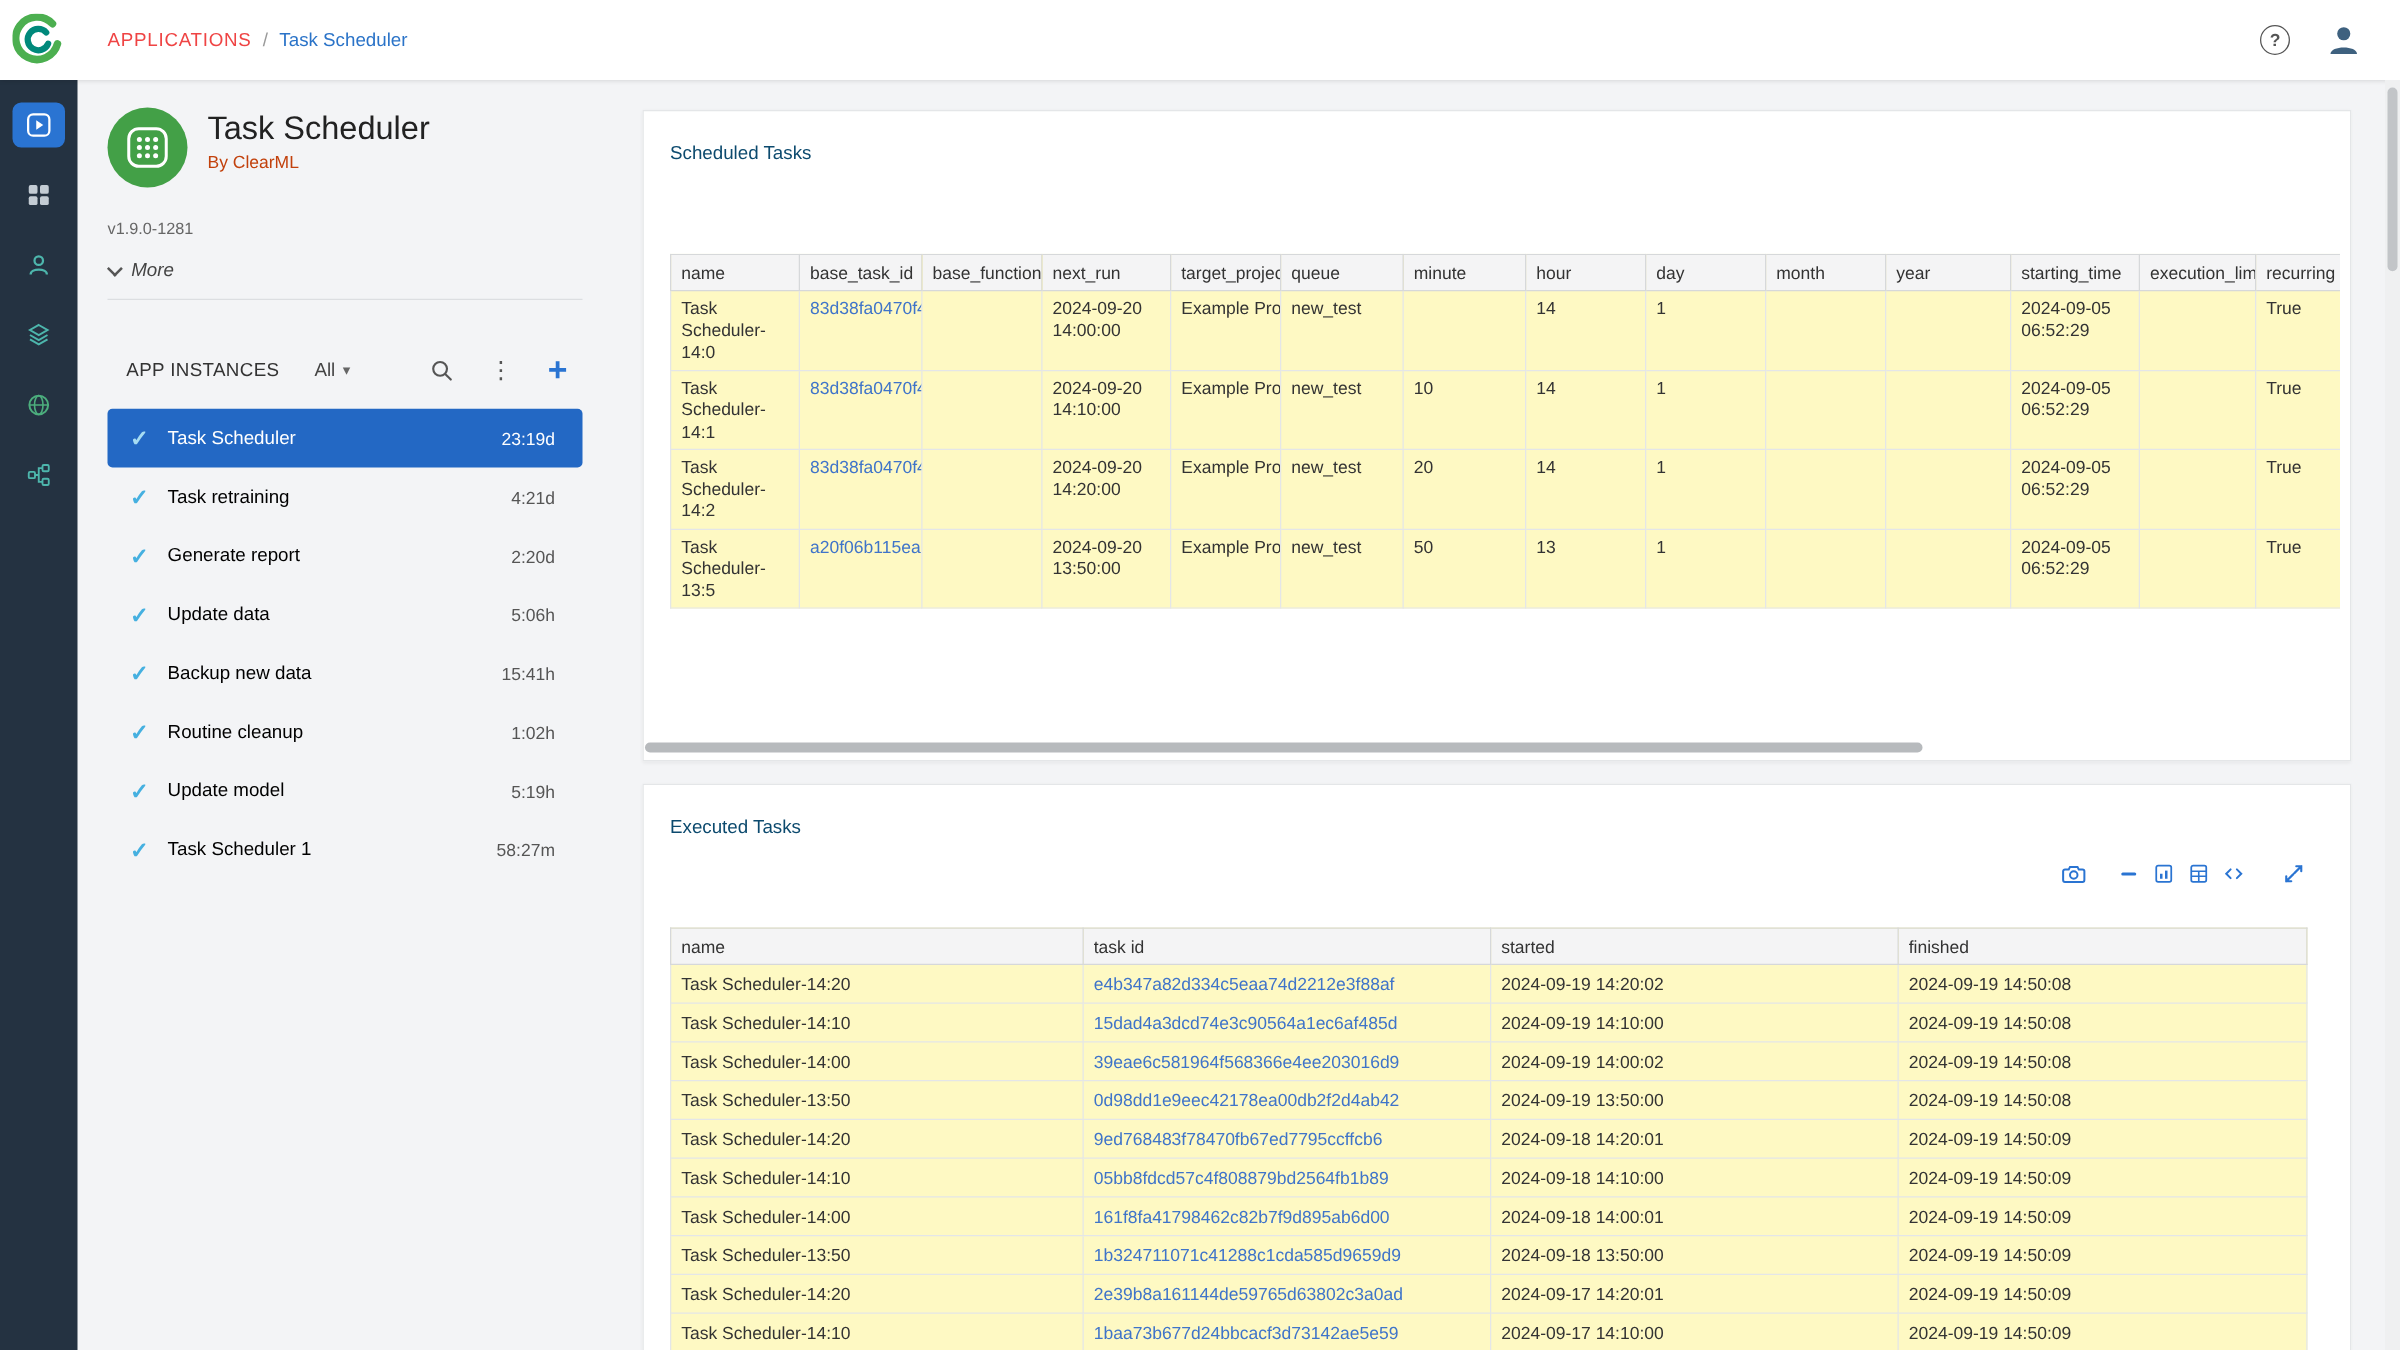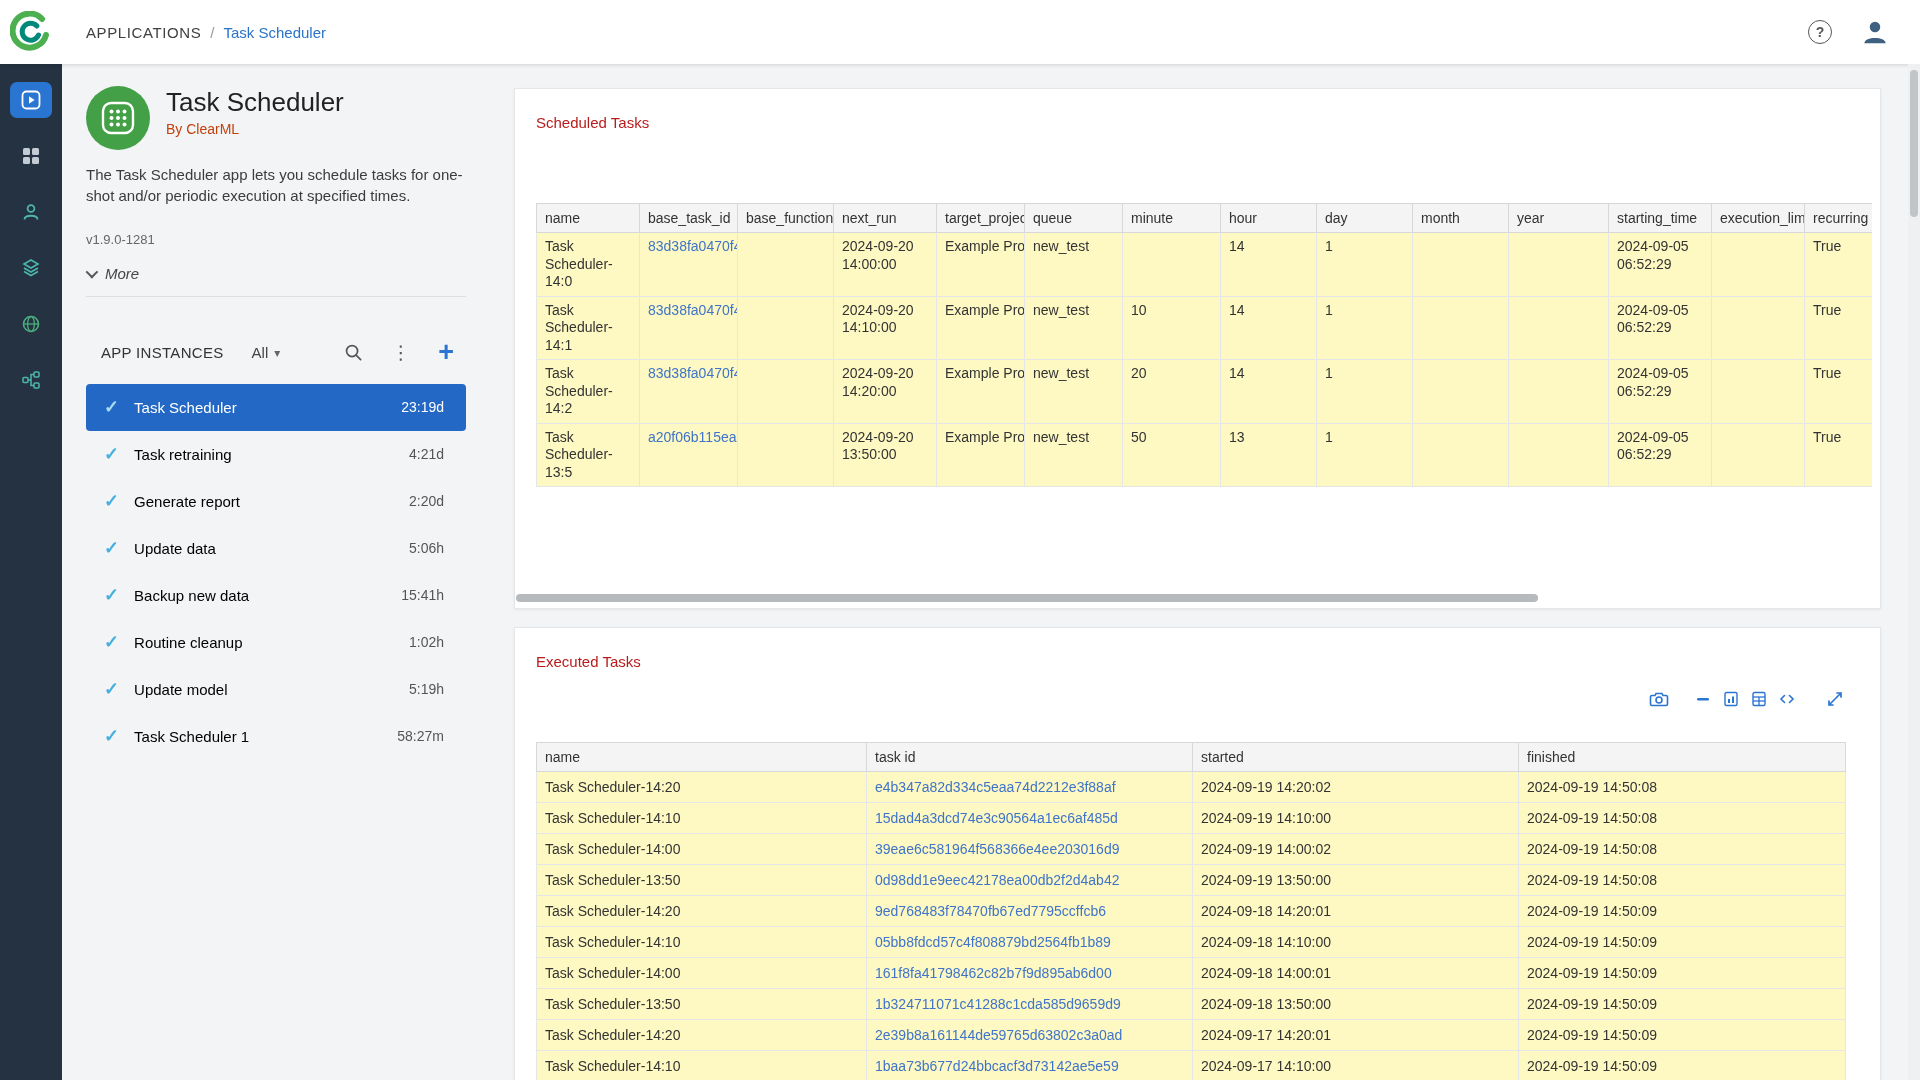--- a/index.html
+++ b/index.html
@@ -4,21 +4,21 @@
 <style>
   *{margin:0;padding:0;box-sizing:border-box;}
   html,body{width:1920px;height:1080px;overflow:hidden;}
   body{background:#f3f4f6;font-family:"Liberation Sans",sans-serif;color:#333;font-size:15px;position:relative;}
 
   
   .topbar{position:absolute;top:0;left:0;width:1920px;height:64px;background:#fff;
     box-shadow:0 1px 4px rgba(0,0,0,.14);z-index:20;display:flex;align-items:center;}
   .logo-box{width:62px;display:flex;justify-content:center;align-items:center;}
   .crumbs{margin-left:24px;display:flex;align-items:center;gap:9px;font-size:15px;}
-  .crumb-section{color:#404040;letter-spacing:.6px;}
+  .crumb-section{color:#ef4444;letter-spacing:.6px;}
   .crumb-sep{color:#999;}
   .crumb-page{color:#2a73c8;}
   .topbar-right{margin-left:auto;display:flex;align-items:center;gap:28px;padding-right:30px;}
   .help-circle{width:24px;height:24px;border:1.6px solid #555;border-radius:50%;color:#555;
     display:flex;align-items:center;justify-content:center;font-size:14px;font-weight:bold;cursor:pointer;}
 
   
   .sidebar{position:absolute;top:64px;left:0;width:62px;height:1016px;background:#243241;z-index:15;
     display:flex;flex-direction:column;align-items:center;padding-top:18px;gap:20px;}
   .tile{width:42px;height:36px;border-radius:7px;display:flex;align-items:center;justify-content:center;cursor:pointer;}
@@ -50,21 +50,21 @@
   .inst .iname{margin-left:15px;color:#000000;font-size:15px;}
   .inst .itime{margin-left:auto;color:#555;font-size:14px;}
   .inst.selected{background:#2368c4;}
   .inst.selected .iname,.inst.selected .itime{color:#fff;}
   .inst.selected .check{color:#a6dcf2;}
 
   
   .card{position:absolute;background:#fff;border:1px solid #e4e6e8;box-shadow:0 1px 3px rgba(0,0,0,.06);}
   #scheduled-card{left:514px;top:88px;width:1367px;height:521px;}
   #executed-card{left:514px;top:627px;width:1367px;height:545px;}
-  .card-title{position:absolute;top:25px;left:21px;font-size:15px;color:#b91c1c;}
+  .card-title{position:absolute;top:25px;left:21px;font-size:15px;color:#0c4a6e;}
 
   
   table{border-collapse:collapse;table-layout:fixed;background:#fef9c3;font-size:14px;}
   th{background:#f4f4f5;border:1px solid #d6d8da;font-weight:400;text-align:left;
      padding:5px 8px;height:29px;white-space:nowrap;overflow:hidden;color:#333;cursor:pointer;}
   td{border:1px solid #e4e6e8;padding:5px 8px;overflow:hidden;color:#333;}
   a.tlink{color:#3f74c9;text-decoration:none;cursor:pointer;white-space:nowrap;}
 
   .sched-wrap{position:absolute;top:114px;left:21px;right:8px;overflow:hidden;}
   #scheduled-table{width:1339px;}
@@ -167,21 +167,20 @@
         <circle cx="11.5" cy="24.5" r="2" fill="#fff"></circle>
           <circle cx="18" cy="24.5" r="2" fill="#fff"></circle>
           <circle cx="24.5" cy="24.5" r="2" fill="#fff"></circle>
       </svg>
     </div>
     <div class="app-titles">
       <div class="app-title">Task Scheduler</div>
       <div class="app-by">By ClearML</div>
     </div>
   </div>
-  <p class="app-desc">The Task Scheduler app lets you schedule tasks for one-shot and/or periodic execution at specified times.</p>
   <div class="app-ver">v1.9.0-1281</div>
   <div class="more-row">
     <span class="chev-down"></span>
     <span>More</span>
   </div>
   <div class="divider"></div>
 
   <div class="inst-bar">
     <span class="inst-header">APP INSTANCES</span>
     <span class="all-dd">

